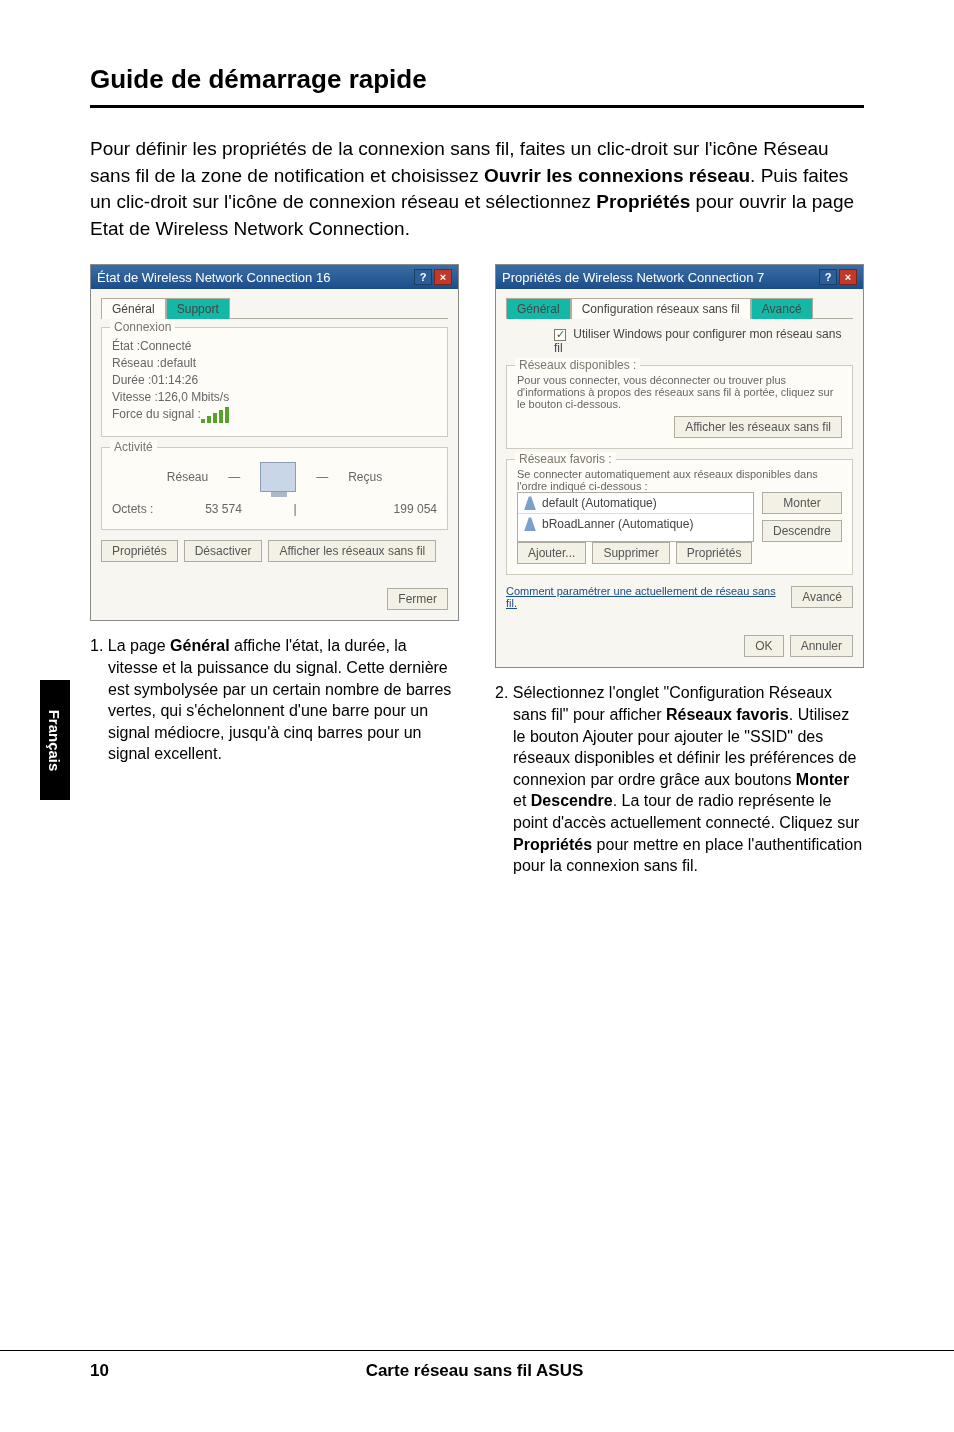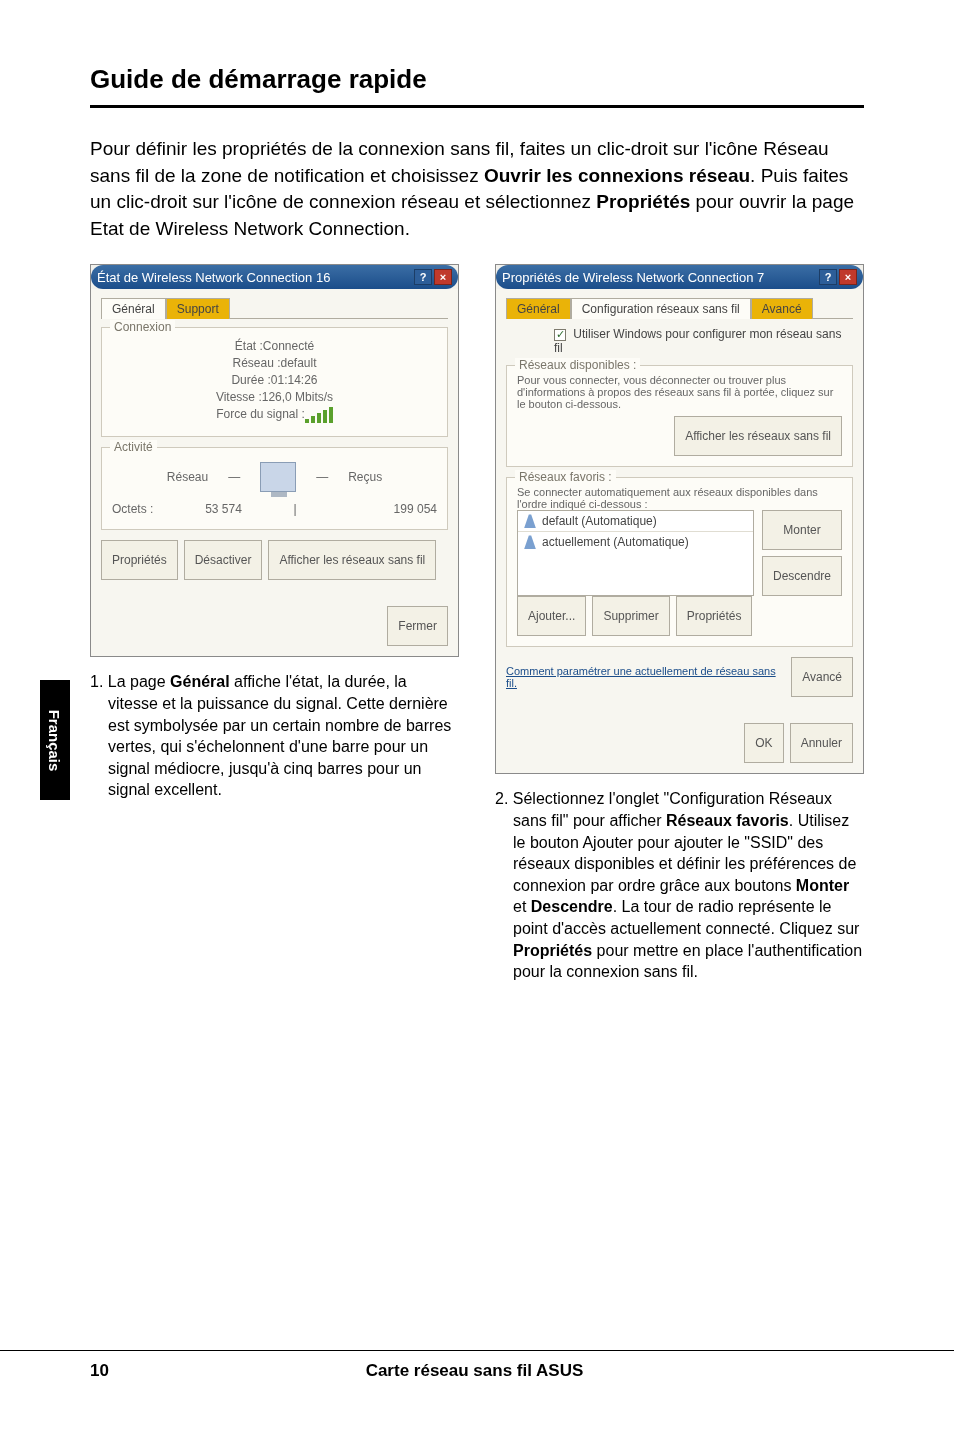--- a/index.html
+++ b/index.html
@@ -51,21 +51,20 @@
     margin-bottom: 14px;
   }
   .dlg-titlebar {
     background: linear-gradient(#3b6ea5, #1b4d8a);
     color: #fff;
     font-size: 13px;
     padding: 4px 6px;
     display: flex;
     align-items: center;
     gap: 14px;
-    border-radius: 12px;
   }
   .dlg-titlebar .btns {
     margin-left: auto;
     display: flex;
     gap: 2px;
   }
   .titlebar-btn {
     width: 18px;
     height: 16px;
     background: #c0392b;
@@ -85,41 +84,41 @@
     display: flex;
     gap: 0;
     border-bottom: 1px solid #b0aca0;
     margin-bottom: 8px;
     font-size: 12px;
   }
   .tab {
     padding: 3px 10px;
     border: 1px solid #b0aca0;
     border-bottom: 0;
-    background: #eab308;
+    background: #14b8a6;
     position: relative;
     top: 1px;
   }
   .tab.active { background: #fdfcf7; }
   .groupbox {
     border: 1px solid #cfcabd;
     margin-bottom: 10px;
     padding: 8px 10px 10px 10px;
     position: relative;
     background: #fdfcf7;
   }
   .groupbox .legend {
     position: absolute;
     top: -8px;
     left: 8px;
     background: #fdfcf7;
     padding: 0 4px;
     color: #7a766a;
   }
-  .kv { display: flex; justify-content: center; margin: 3px 0; color: #666; }
+  .kv { display: flex; justify-content: flex-start; margin: 3px 0; color: #666; }
   .signal-icon {
     display: inline-block;
     width: 28px;
     height: 16px;
     position: relative;
   }
   .signal-icon span {
     position: absolute;
     bottom: 0;
     width: 4px;
@@ -150,21 +149,21 @@
     position: absolute;
     bottom: -6px;
     left: 10px;
     width: 16px;
     height: 5px;
     background: #aeb8c4;
   }
   .btn {
     background: #f3f1e6;
     border: 1px solid #b0aca0;
-    padding: 12px 10px;
+    padding: 3px 10px;
     font-size: 12px;
     color: #555;
   }
   .btnrow { display: flex; gap: 6px; }
   .foot-right { display: flex; justify-content: flex-end; margin-top: 26px; }
   
   .check {
     display: inline-block;
     width: 12px; height: 12px;
     border: 1px solid #7d7a6e;
@@ -369,21 +368,21 @@
             <div class="legend blue-link">Réseaux favoris :</div>
             <div style="color:#666; font-size:11px;">Se connecter automatiquement aux réseaux disponibles dans l'ordre indiqué ci-dessous :</div>
             <div class="net-row">
               <div class="listbox">
                 <div class="listitem">
                   <span class="tower-icon"></span>
                   <span>default (Automatique)</span>
                 </div>
                 <div class="listitem">
                   <span class="tower-icon"></span>
-                  <span>actuellement (Automatique)</span>
+                  <span>bRoadLanner (Automatique)</span>
                 </div>
               </div>
               <div class="right-side-btns">
                 <button class="btn">Monter</button>
                 <button class="btn">Descendre</button>
               </div>
             </div>
             <div class="btnrow">
               <button class="btn">Ajouter...</button>
               <button class="btn">Supprimer</button>

